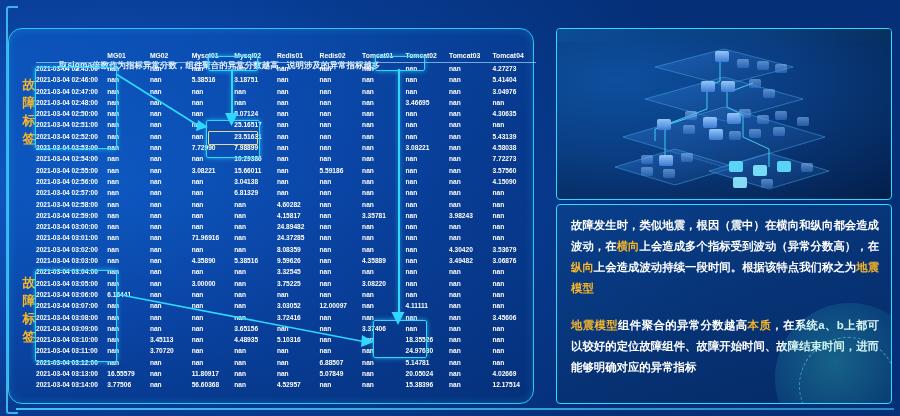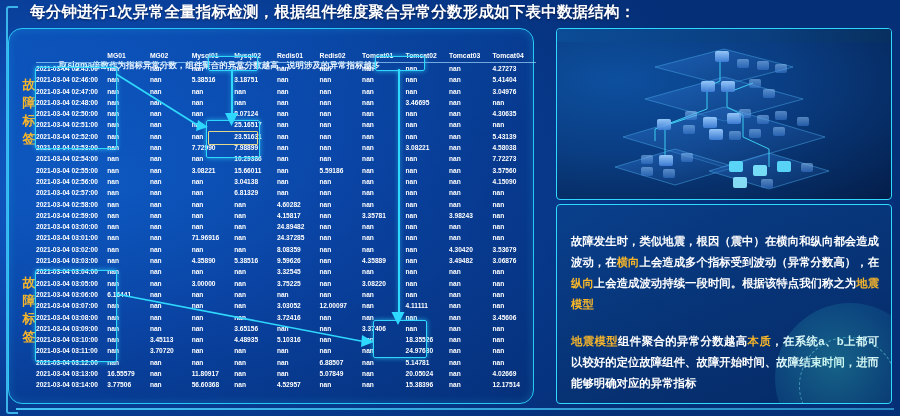--- a/index.html
+++ b/index.html
@@ -86,21 +86,20 @@
   .right-text{
     position:absolute;left:556px;top:204px;width:334px;height:198px;
     border:1.2px solid #2fd8ff;border-radius:4px;
     background:linear-gradient(160deg,rgba(10,66,140,.75),rgba(5,40,96,.75));
     overflow:hidden;
   }
   .para{
     position:absolute;left:14px;width:308px;
     font-size:11.4px;line-height:21px;font-weight:700;color:#ffffff;
     text-align:justify;
-    margin-top:16px;
   }
   .p1{top:10px;}
   .p2{top:110px;}
   .hl{color:#f7b52a;}
   .deco{
     position:absolute;right:-34px;bottom:-50px;width:150px;height:150px;
     border-radius:50%;
     background:radial-gradient(circle at 40% 40%,rgba(60,220,200,.30),rgba(40,180,220,.10) 60%,transparent 72%);
   }
   .deco2{
@@ -116,21 +115,20 @@
     background:linear-gradient(90deg,rgba(70,200,250,.95),rgba(70,210,255,.55));}
 </style>
 </head>
 <body>
 
 <div class="slide">
 
   <div class="frame-l"></div>
   <div class="frame-b"></div>
 
-  <div class="heading">每分钟进行1次异常全量指标检测，根据组件维度聚合异常分数形成如下表中数据结构：</div>
 
   <div class="left-card">
     <div class="subnote">取sigma倍数作为指标异常分数，组件聚合的异常分数越高，说明涉及的异常指标越多</div>
   </div>
 
   <div class="vlabel vlabel-1">
       <span>故</span>
       <span>障</span>
       <span>标</span>
       <span>签</span>

